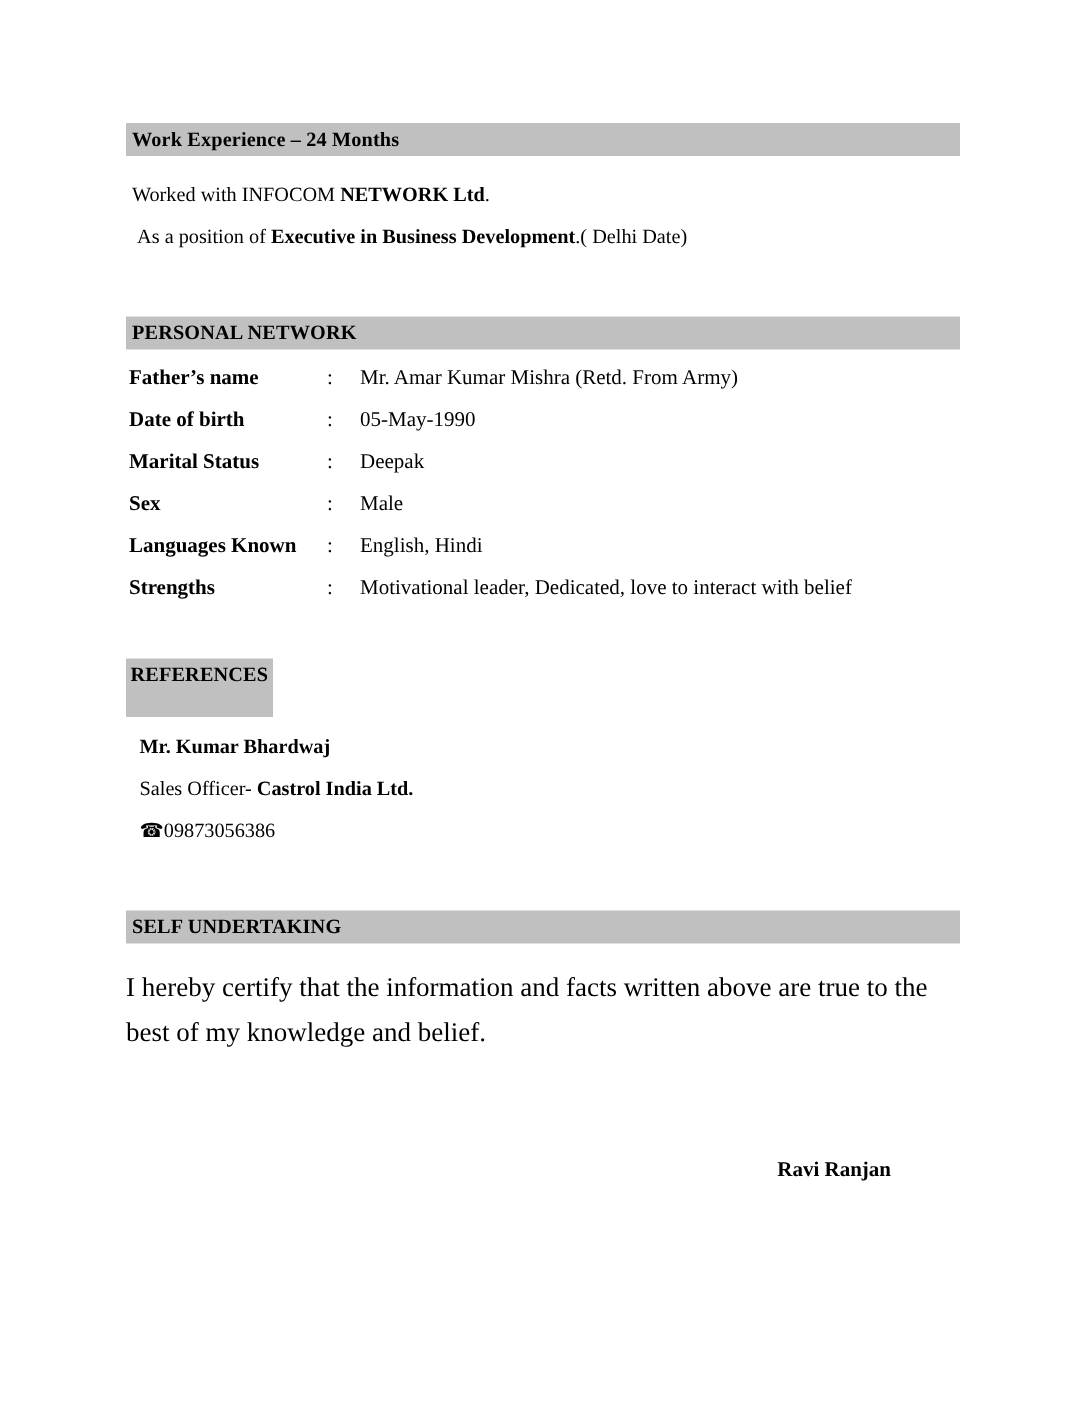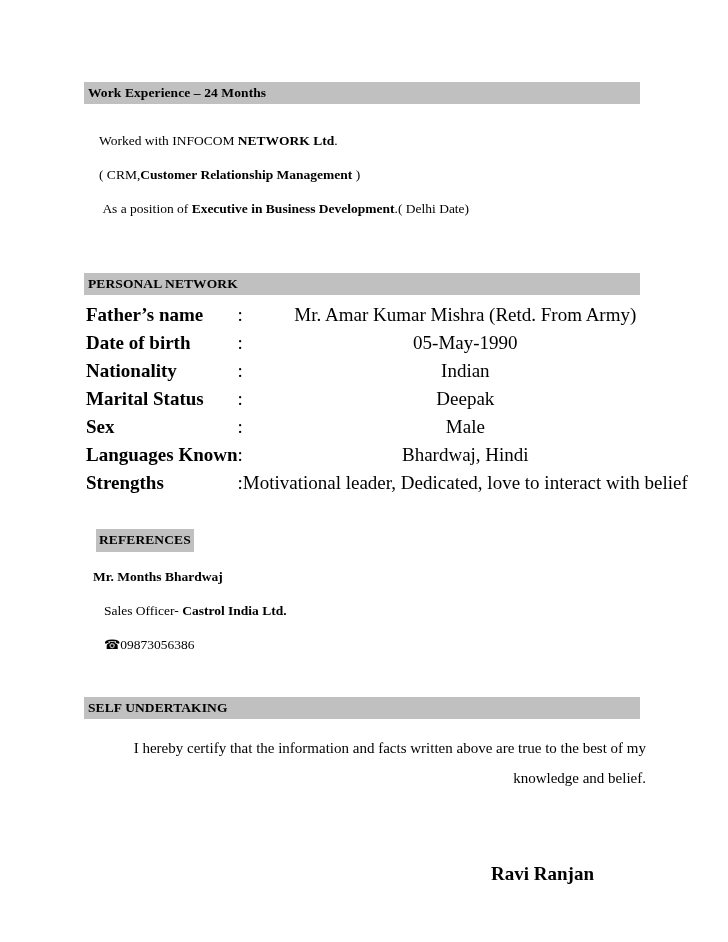--- a/index.html
+++ b/index.html
@@ -37,88 +37,85 @@
     font-size: 13.5px;
     line-height: 19px;
     padding: 1px 4px 2px 4px;
     width: 556px;
     box-sizing: border-box;
     letter-spacing: 0.1px;
   }
   .section-head.inline {
     display: inline-block;
     width: auto;
-    padding: 1px 3px 3px 3px;
-    margin-left: 12px;
+    padding: 1px 3px 19px 3px;
   }
 
   .line {
     font-size: 13.5px;
     line-height: 19px;
-    margin: 15px;
+    margin: 4px;
     white-space: pre-wrap;
   }
   .b { font-weight: bold; }
   .gap-12 { height: 12px; }
   .gap-28 { height: 28px; }
   .gap-34 { height: 34px; }
   .gap-40 { height: 40px; }
 
   .exp-line { margin-top: 9px; }
 
   table.detail {
     border-collapse: collapse;
     margin-top: 10px;
     margin-left: 2px;
   }
   table.detail td {
-    font-size: 19px;
+    font-size: 14px;
     line-height: 19px;
     padding: 0 0 9px 0;
     vertical-align: top;
     white-space: nowrap;
     margin-left: 37px;
   }
   td.label { font-weight: bold; width: 132px; }
   td.colon { width: 22px; text-align: left; }
-  td.value { font-weight: normal; text-align: center; }
+  td.value { font-weight: normal; }
 
   .ref-block { margin-top: 10px; margin-left: 5px; }
   .ref-block .line { margin-bottom: 9px; }
   .ref-name { font-weight: bold; margin-left: 4px; }
 
   .undertaking p {
-    font-size: 15px;
+    font-size: 18px;
     line-height: 30px;
     margin: 0;
-    text-align: right;
   }
   .signature {
     text-align: right;
     font-weight: bold;
-    font-size: 19px;
+    font-size: 14px;
     margin-top: 70px;
     padding-right: 52px;
   }
   .phone-glyph { font-family: "DejaVu Sans", sans-serif; font-size: 13px; }
 </style>
 </head>
 <body>
 
 <div class="page">
   <div class="content">
 
     
     <div class="section-head">Work Experience – 24 Months</div>
 
     <div class="gap-12"></div>
 
     <p class="line"><span>Worked with INFOCOM </span><span class="b">NETWORK Ltd</span><span>.</span></p>
 
-    <p class="line exp-line"><span>( CRM,</span><span class="b">Customer Relationship Management</span><span> )</span></p>
 
     <p class="line exp-line"><span> As a position of </span><span class="b">Executive in Business Development</span><span>.( Delhi Date)</span></p>
 
     <div class="gap-40"></div>
 
     
     <div class="section-head">PERSONAL NETWORK</div>
 
     <table class="detail">
       <tbody>
@@ -126,54 +123,49 @@
           <td class="label">Father’s name</td>
           <td class="colon">:</td>
           <td class="value">Mr. Amar Kumar Mishra (Retd. From Army)</td>
         </tr>
         <tr>
           <td class="label">Date of birth</td>
           <td class="colon">:</td>
           <td class="value">05-May-1990</td>
         </tr>
         <tr>
-          <td class="label">Nationality</td>
-          <td class="colon">:</td>
-          <td class="value">Indian</td>
-        </tr>
-        <tr>
           <td class="label">Marital Status</td>
           <td class="colon">:</td>
           <td class="value"> Deepak</td>
         </tr>
         <tr>
           <td class="label">Sex</td>
           <td class="colon">:</td>
           <td class="value">Male</td>
         </tr>
         <tr>
           <td class="label">Languages Known</td>
           <td class="colon">:</td>
-          <td class="value">Bhardwaj, Hindi</td>
+          <td class="value">English, Hindi</td>
         </tr>
         <tr>
           <td class="label">Strengths</td>
           <td class="colon">:</td>
           <td class="value">Motivational leader, Dedicated, love to interact with belief</td>
         </tr>
       </tbody>
     </table>
 
     <div class="gap-28"></div>
 
     
     <div class="section-head inline">REFERENCES</div>
 
     <div class="ref-block">
-      <p class="line ref-name">Mr. Months Bhardwaj</p>
+      <p class="line ref-name">Mr. Kumar Bhardwaj</p>
       <p class="line"><span>Sales Officer- </span><span class="b">Castrol India Ltd.</span></p>
       <p class="line"><span class="phone-glyph">☎</span><span>09873056386</span></p>
     </div>
 
     <div class="gap-34"></div>
 
     
     <div class="section-head">SELF UNDERTAKING</div>
 
     <div class="undertaking" style="margin-top:14px;">

